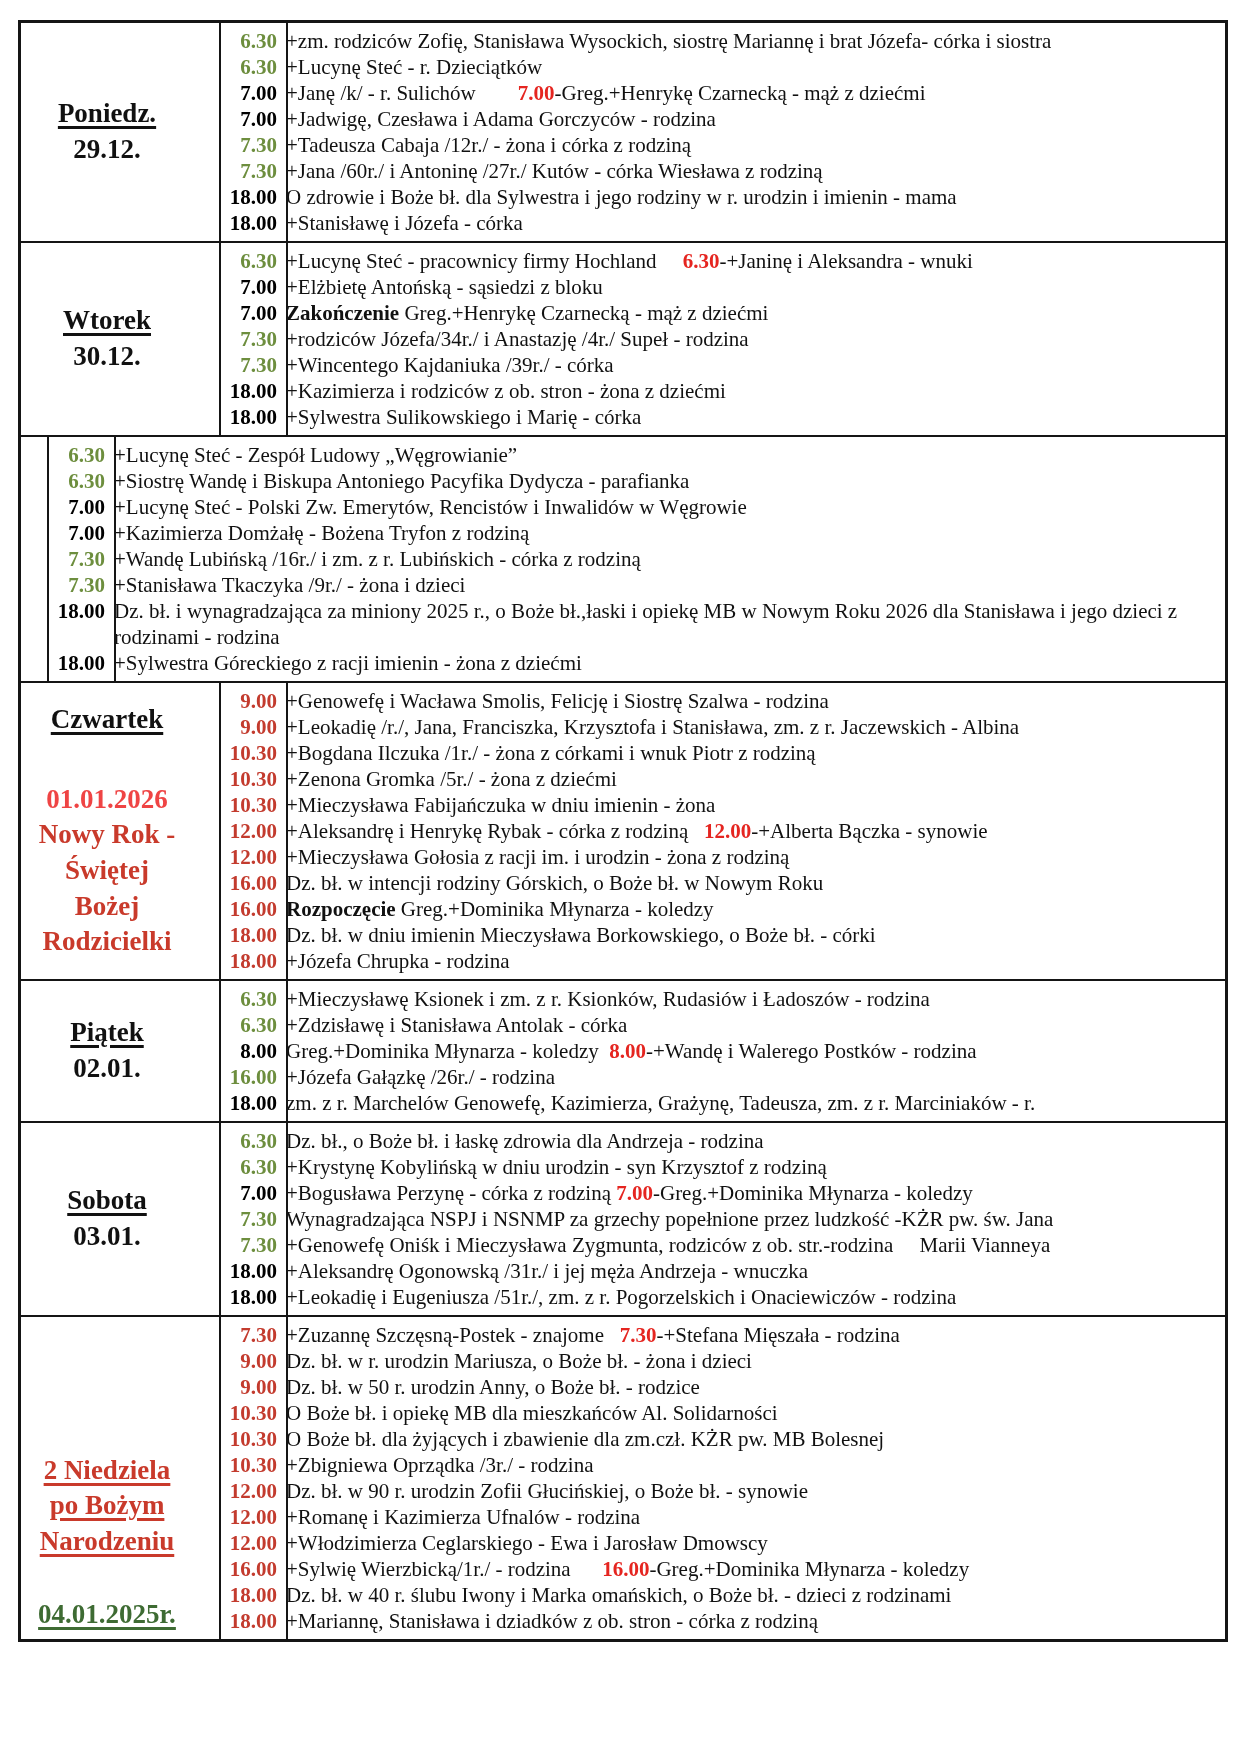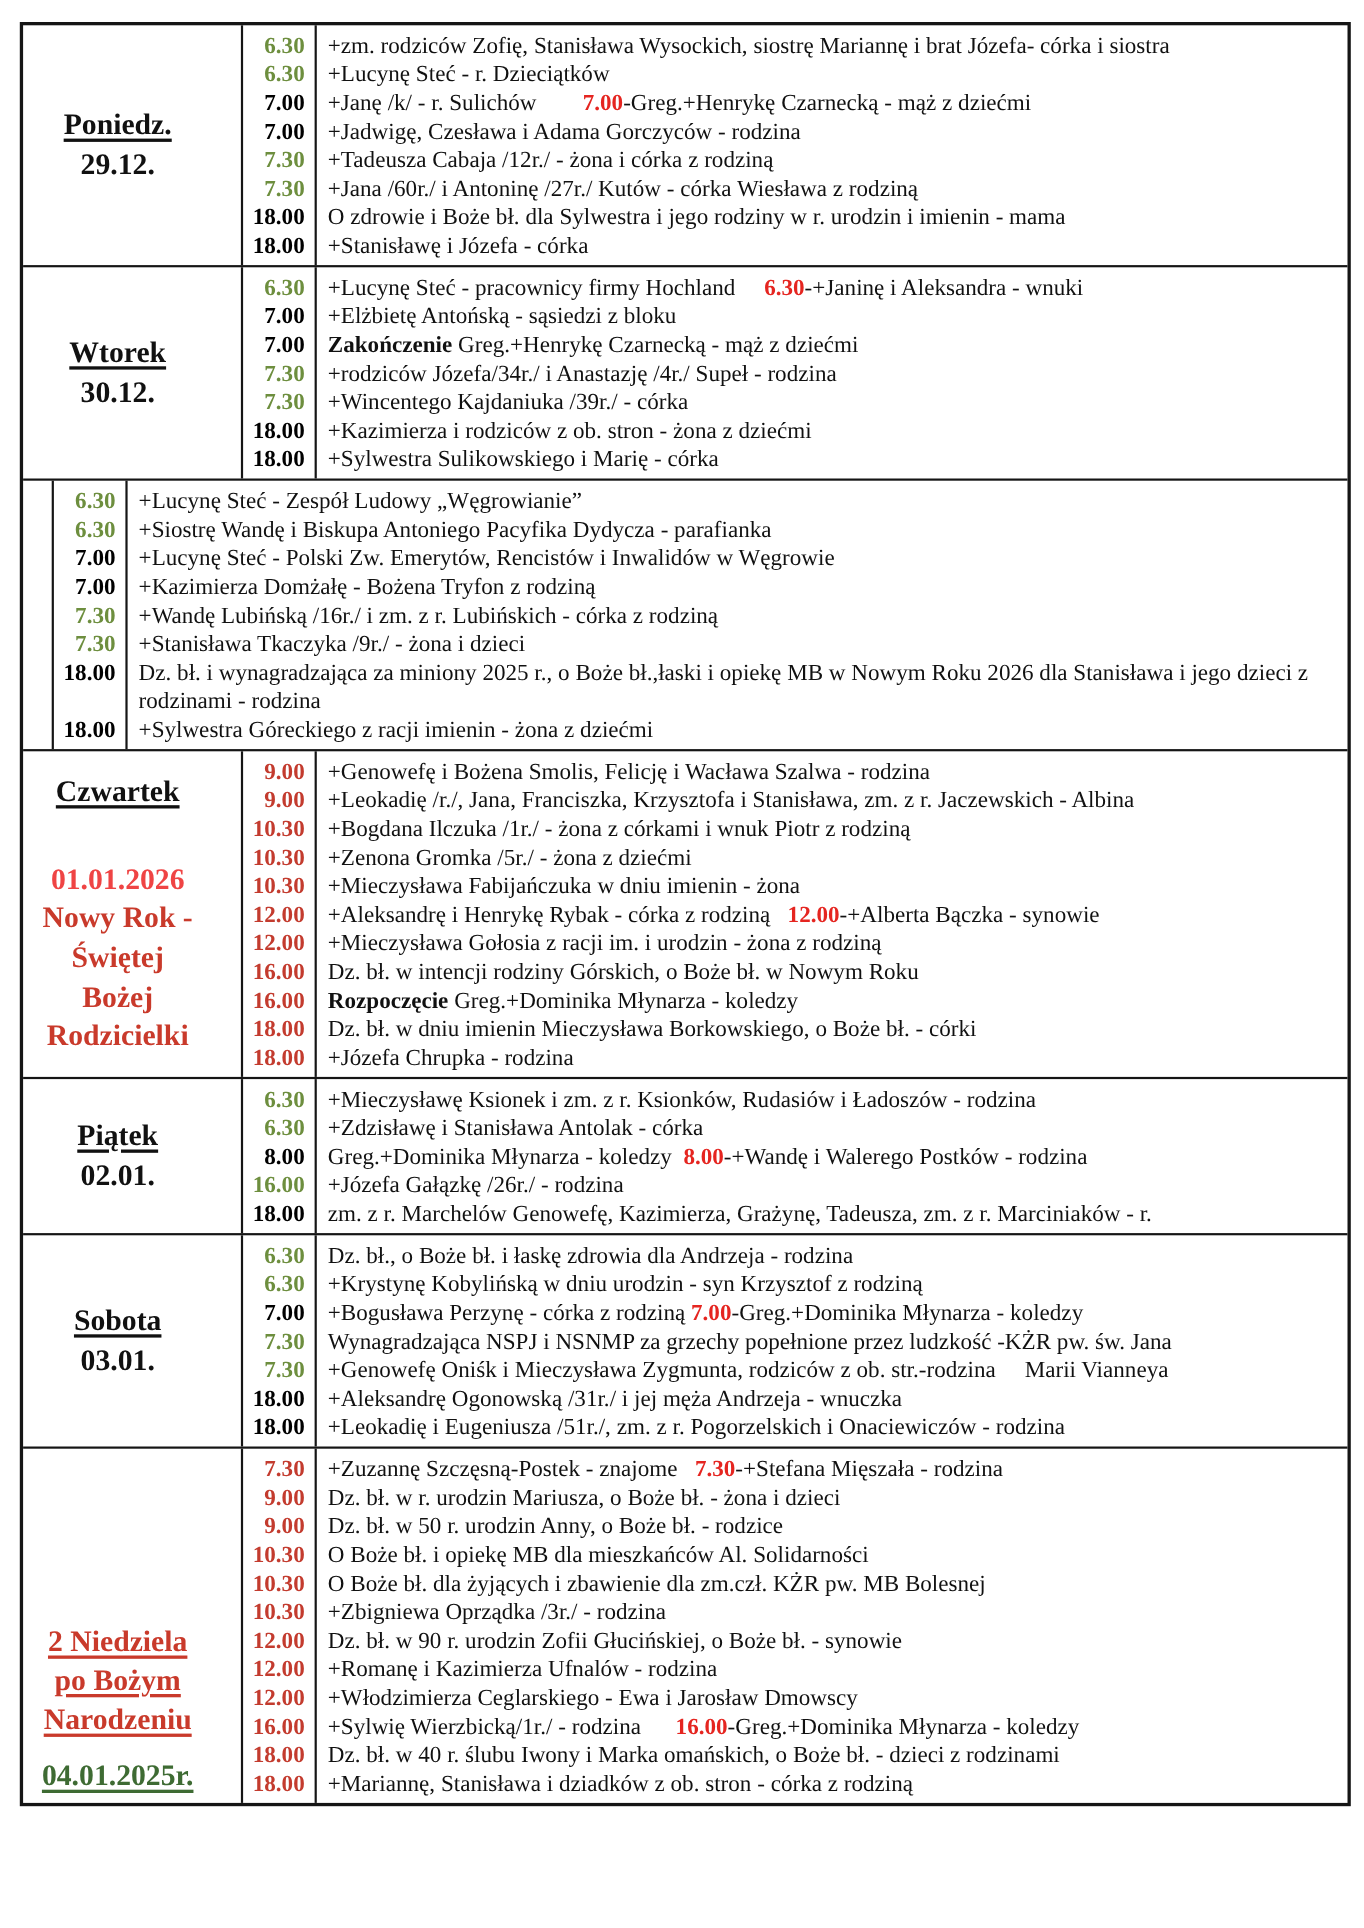--- a/index.html
+++ b/index.html
@@ -10,34 +10,34 @@
   .hdr-inner{display:flex;gap:30px;transform:scaleX(0.93);white-space:nowrap;}
   .title-green{font-family:"Liberation Sans",sans-serif;font-weight:bold;font-size:52px;letter-spacing:-1px;color:#43905e;}
   .title-red{font-family:"Liberation Sans",sans-serif;font-weight:bold;font-size:52px;letter-spacing:-1px;color:#b72822;}
   
   .day-section{display:flex;border-bottom:2px solid #151515;}
   .day-section:last-child{border-bottom:none;}
   .day-label{flex:0 0 172px;display:flex;flex-direction:column;align-items:center;justify-content:center;text-align:center;font-weight:bold;font-size:27px;padding:6px 4px;box-sizing:border-box;}
   .day-label.top{justify-content:flex-end;padding-top:10px;}
   .label-line{line-height:1.32;}
   .label-line.u{text-decoration:underline;text-decoration-thickness:2.5px;text-underline-offset:4px;}
-  .label-line.gap{margin-top:16px;}
+  .label-line.gap{margin-top:38px;}
   .c-k{color:#111;}
   .c-dr{color:#ef4444;margin-top:44px;}
   .c-r{color:#c93a2b;}
   .c-g{color:#3e6b33;}
   
   .rows-wrap{flex:1;border-left:2px solid #151515;position:relative;padding:5px 0;margin-left:26px;}
   .rows-wrap::before{content:'';position:absolute;left:65px;top:0;bottom:0;width:2px;background:#151515;}
   .row{display:flex;align-items:flex-start;}
   .time{flex:0 0 65px;box-sizing:border-box;text-align:right;padding-right:9px;font-weight:bold;font-size:21px;line-height:26px;}
   .tc-g{color:#6d8e3e;}
   .tc-k{color:#000;}
   .tc-r{color:#c33b2e;}
-  .txt{flex:1;padding-left:12px;padding-right:6px;font-size:21px;line-height:26px;white-space:pre-wrap;}
+  .txt{flex:1;padding-right:6px;font-size:21px;line-height:26px;white-space:pre-wrap;}
   .seg-red{color:#e52520;font-weight:bold;}
   .seg-b{font-weight:bold;}
 </style>
 </head>
 <body>
 
 <div class="sheet">
   <div id="days-container">
       <div class="day-section">
         <div class="day-label">
@@ -156,21 +156,21 @@
           <div class="label-line c-k u">Czwartek</div>
           <div class="label-line c-dr">01.01.2026</div>
           <div class="label-line c-r">Nowy Rok -</div>
           <div class="label-line c-r">Świętej</div>
           <div class="label-line c-r">Bożej</div>
           <div class="label-line c-r">Rodzicielki</div>
         </div>
         <div class="rows-wrap">
           <div class="row">
             <div class="time tc-r">9.00</div>
-            <div class="txt"><span class="seg">+Genowefę i Bożena Smolis, Felicję i Wacława Szalwa - rodzina</span></div>
+            <div class="txt"><span class="seg">+Genowefę i Wacława Smolis, Felicję i Siostrę Szalwa - rodzina</span></div>
           </div>
           <div class="row">
             <div class="time tc-r">9.00</div>
             <div class="txt"><span class="seg">+Leokadię /r./, Jana, Franciszka, Krzysztofa i Stanisława, zm. z r. Jaczewskich - Albina</span></div>
           </div>
           <div class="row">
             <div class="time tc-r">10.30</div>
             <div class="txt"><span class="seg">+Bogdana Ilczuka /1r./ - żona z córkami i wnuk Piotr z rodziną</span></div>
           </div>
           <div class="row">

